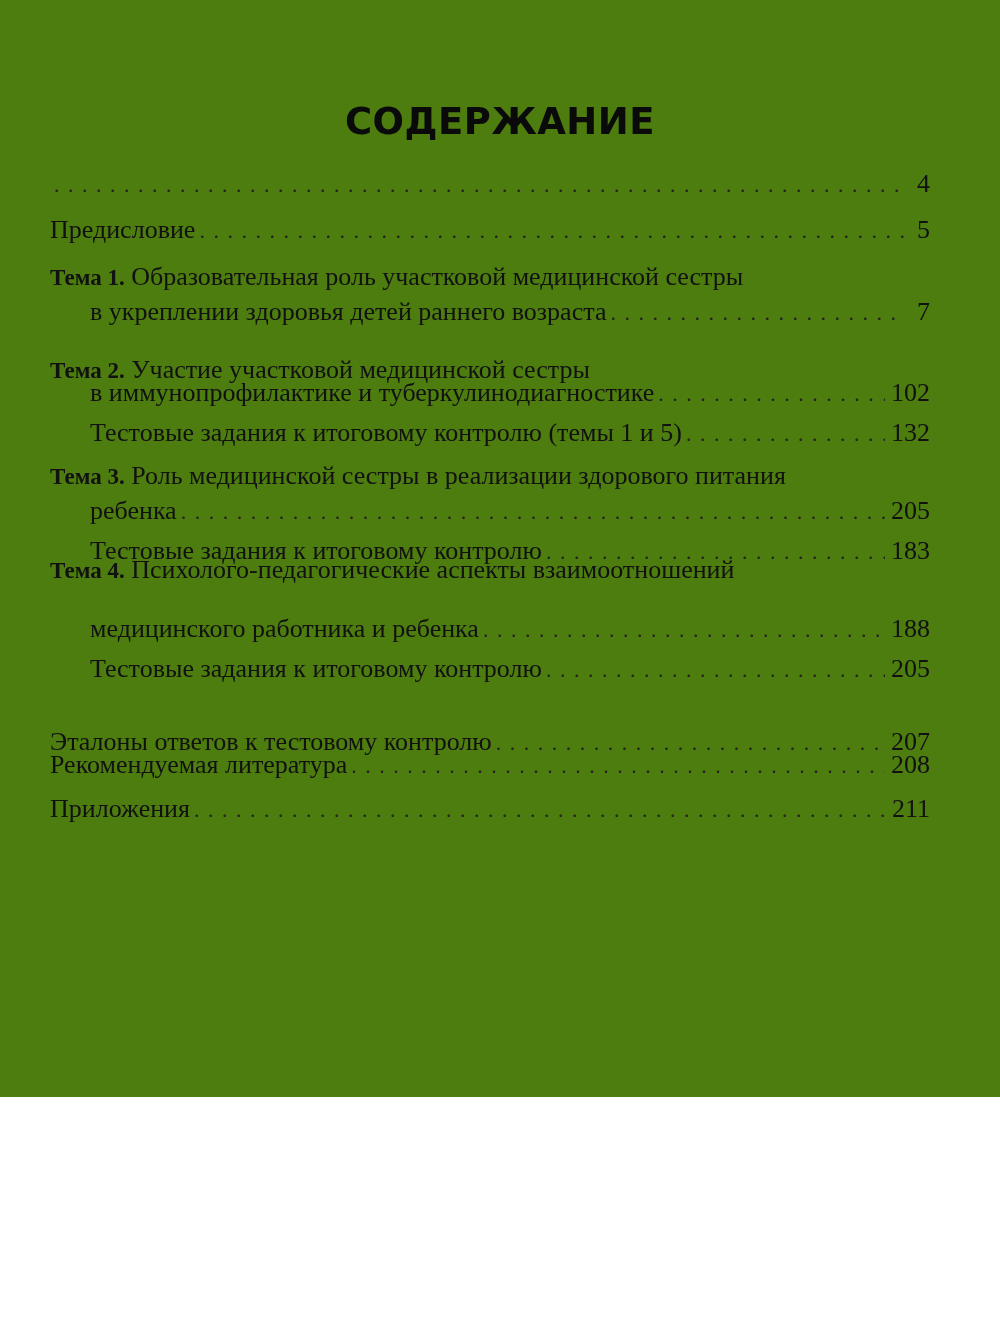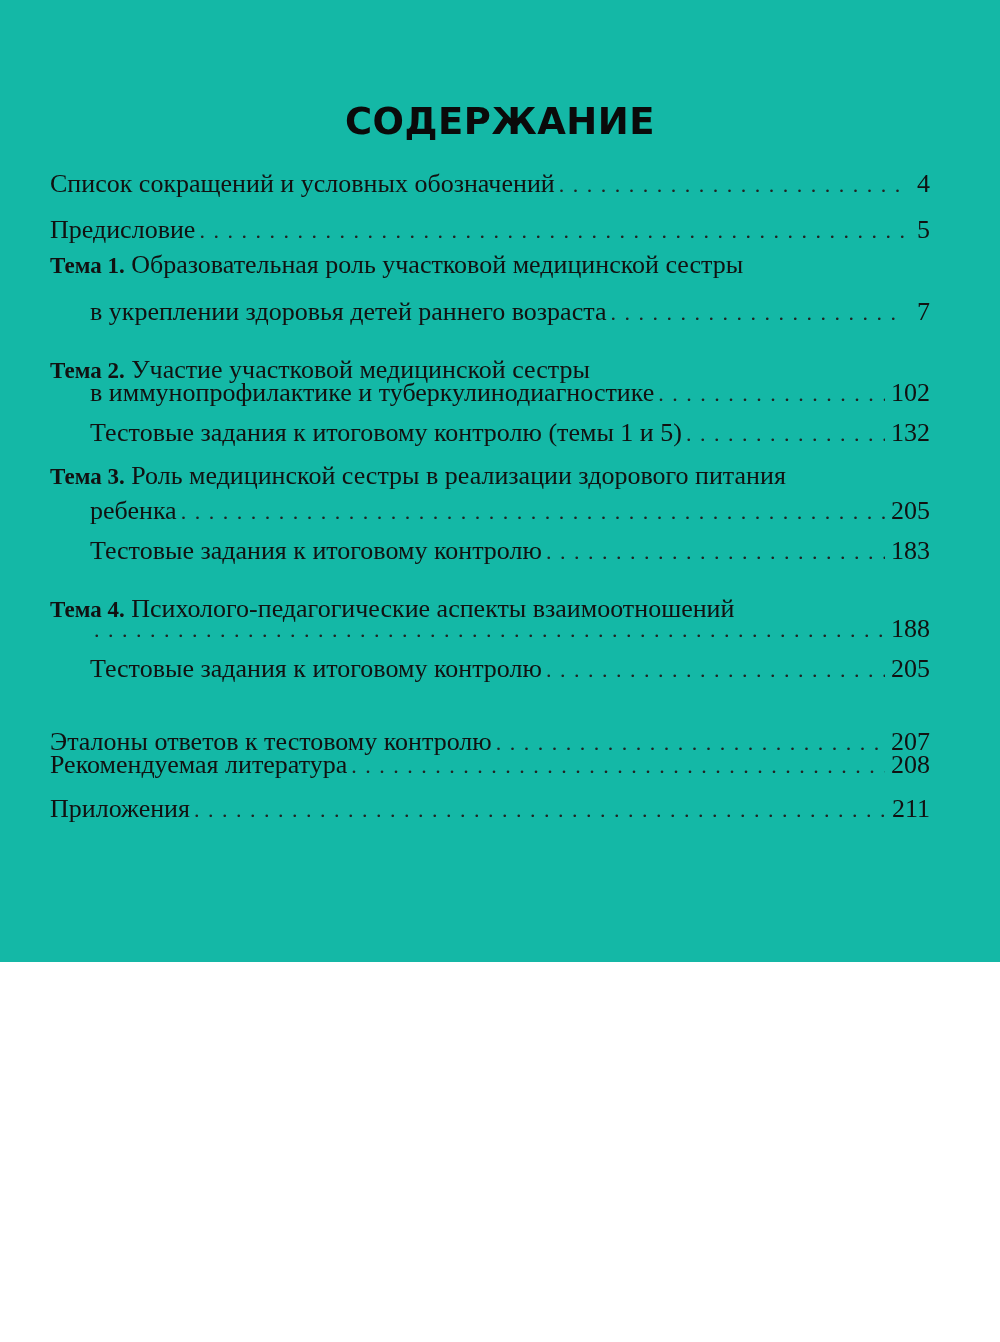--- a/index.html
+++ b/index.html
@@ -11,22 +11,22 @@
       width: 1000px;
       height: 1342px;
       position: relative;
       overflow: hidden;
       font-family: "Liberation Serif", "DejaVu Serif", serif;
       color: #111111;
     }
     .page {
       position: absolute;
       left: 0; top: 0;
-      width: 1000px; height: 962px;
-      background: #14b8a6;
+      width: 1000px; height: 1097px;
+      background: #4d7c0f;
     }
     .title {
       position: absolute;
       left: 0;
       width: 1000px;
       top: 100px;
       text-align: center;
       font-family: "DejaVu Sans", "Liberation Sans", sans-serif;
       font-weight: bold;
       font-size: 37px;
@@ -79,32 +79,31 @@
 </head>
 <body>
 
 <div class="page">
 
   <div class="title">СОДЕРЖАНИЕ</div>
 
   <div class="toc">
 
     <div class="line" style="top:6px;">
-      <span class="text">Список сокращений и условных обозначений</span>
       <span class="leader"></span>
       <span class="page-num">4</span>
     </div>
 
     <div class="line" style="top:52px;">
       <span class="text">Предисловие</span>
       <span class="leader"></span>
       <span class="page-num">5</span>
     </div>
 
-    <div class="line nolead" style="top:87px;">
+    <div class="line nolead" style="top:99px;">
       <span class="text"><b>Тема 1.</b><span> Образовательная роль участковой медицинской сестры</span></span>
     </div>
     <div class="line indent" style="top:134px;">
       <span class="text">в укреплении здоровья детей раннего возраста</span>
       <span class="leader"></span>
       <span class="page-num">7</span>
     </div>
 
     <div class="line nolead" style="top:180px;margin-top:12px;">
       <span class="text"><b>Тема 2.</b><span> Участие участковой медицинской сестры</span></span>
@@ -129,24 +128,25 @@
       <span class="leader"></span>
       <span class="page-num">205</span>
     </div>
 
     <div class="line indent" style="top:373px;">
       <span class="text">Тестовые задания к итоговому контролю</span>
       <span class="leader"></span>
       <span class="page-num">183</span>
     </div>
 
-    <div class="line nolead" style="top:431px;">
+    <div class="line nolead" style="top:392px;">
       <span class="text"><b>Тема 4.</b><span> Психолого-педагогические аспекты взаимоотношений</span></span>
     </div>
     <div class="line indent" style="top:451px;">
+      <span class="text">медицинского работника и ребенка</span>
       <span class="leader"></span>
       <span class="page-num">188</span>
     </div>
 
     <div class="line indent" style="top:491px;">
       <span class="text">Тестовые задания к итоговому контролю</span>
       <span class="leader"></span>
       <span class="page-num">205</span>
     </div>
 

